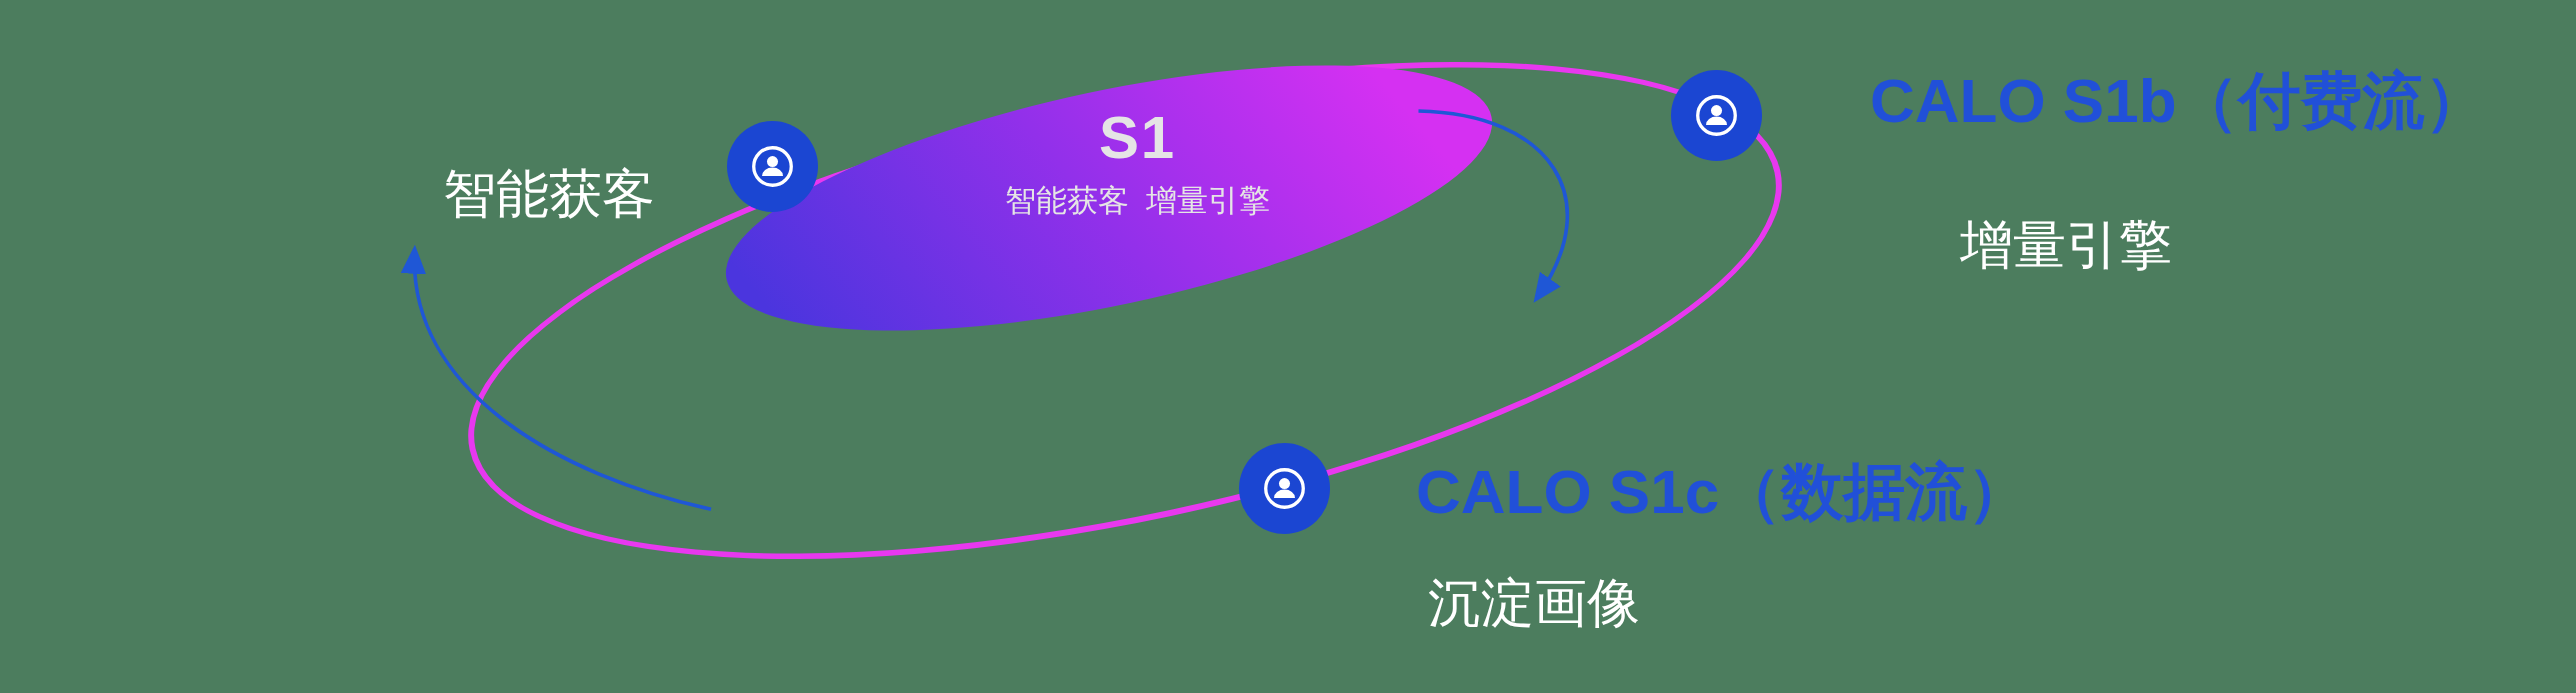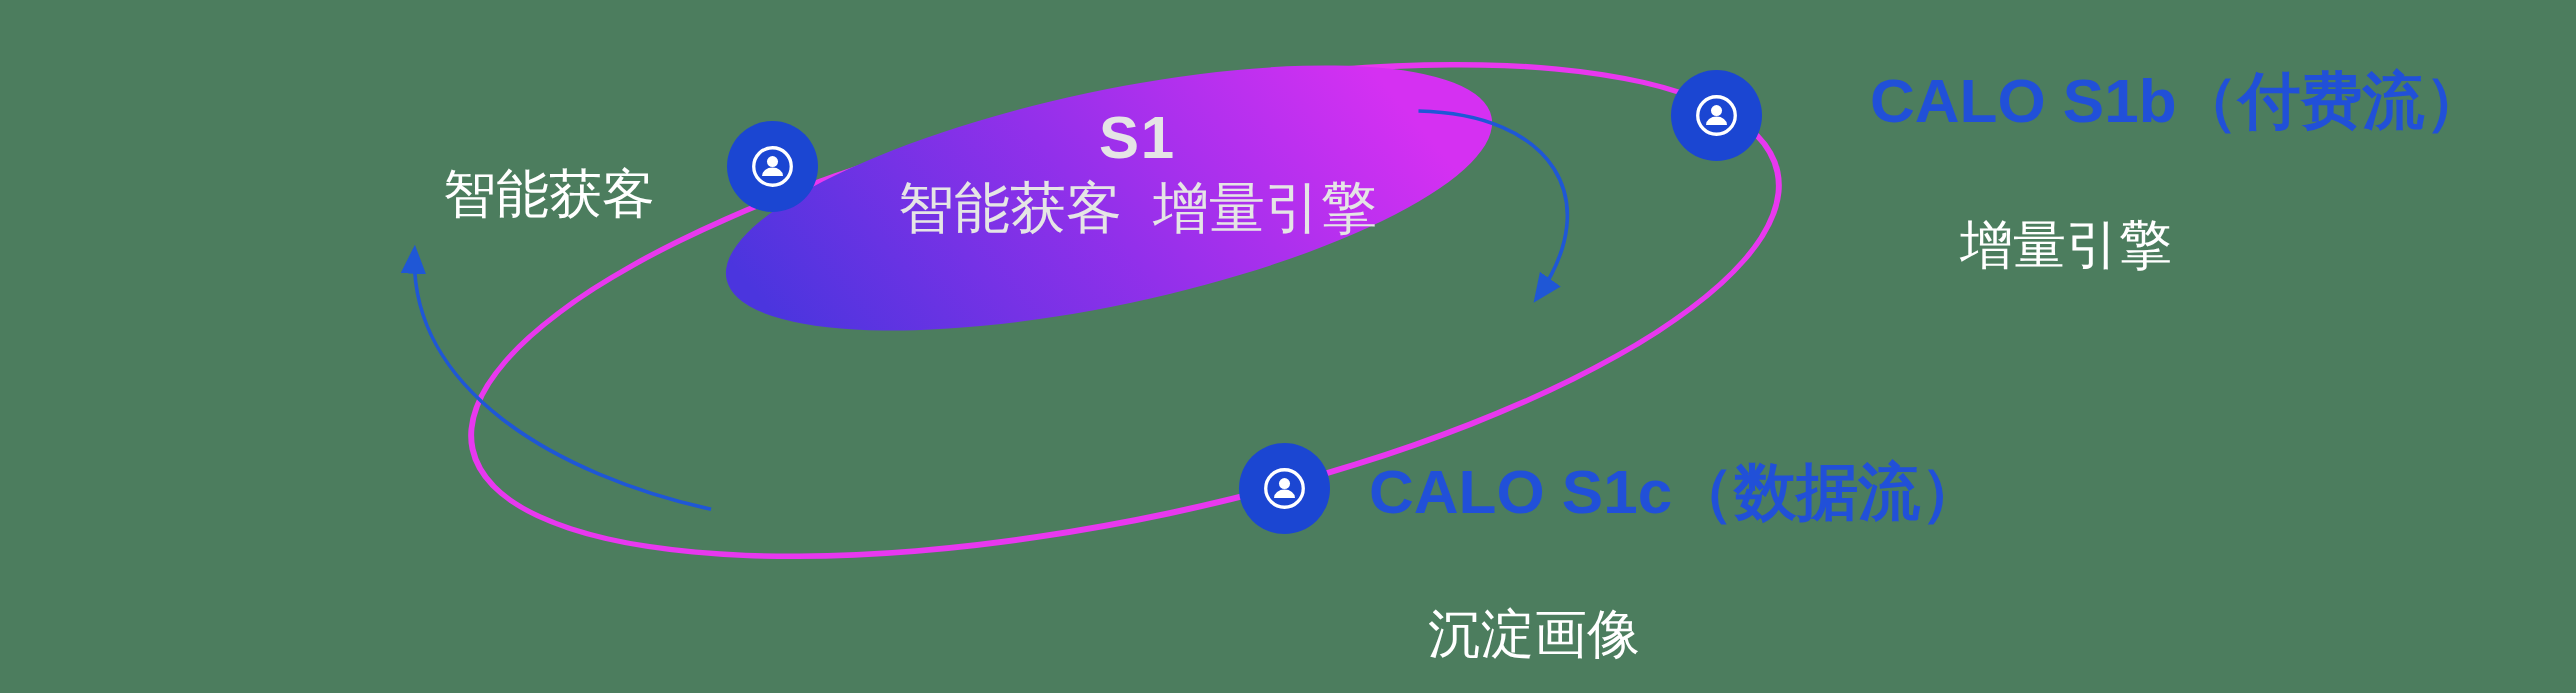--- a/index.html
+++ b/index.html
@@ -53,22 +53,23 @@
     color: #e5e5e5;
     z-index: 4;
   }
   .core-title {
     font-size: 60px;
     font-weight: 600;
     letter-spacing: 1.8px;
     line-height: 1.1;
   }
   .core-subtitle {
-    font-size: 56px;
+    font-size: 31px;
     font-weight: 500;
+    margin-top: 9px;
     white-space: pre;
   }
   .arrows {
     position: absolute;
     left: 0;
     top: 0;
     z-index: 3;
     pointer-events: none;
   }
   .arrowline {
@@ -109,22 +110,22 @@
   }
   .label.white {
     color: #ffffff;
     font-size: 53px;
     font-weight: 500;
   }
   .t1 { left: 47px;   top: 27px;  }
   .s1 { left: 443px;  top: 164px; }
   .t2 { left: 1829px; top: 65px; margin-left: 41px;  }
   .s2 { left: 1960px; top: 215px; }
-  .t3 { left: 1369px; top: 456px; }
-  .s3 { left: 1428px; top: 608px; font-family: Liberation Mono, monospace; }
+  .t3 { left: 1416px; top: 456px; }
+  .s3 { left: 1428px; top: 573px; }
 </style>
 </head>
 <body>
 
 <div class="canvas">
 
   <div class="orbit"></div>
 
   <div class="core"></div>
 

